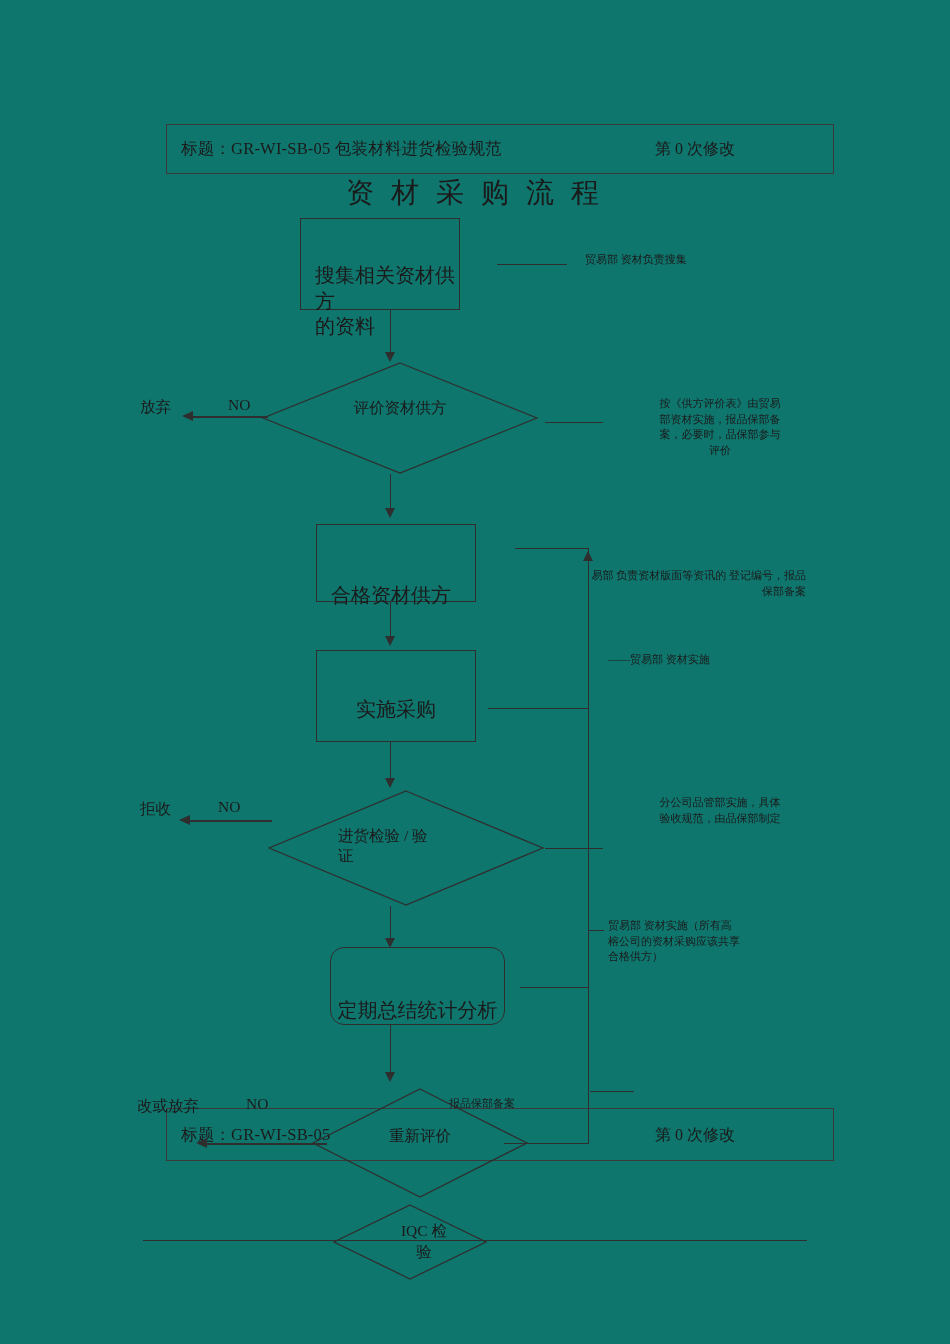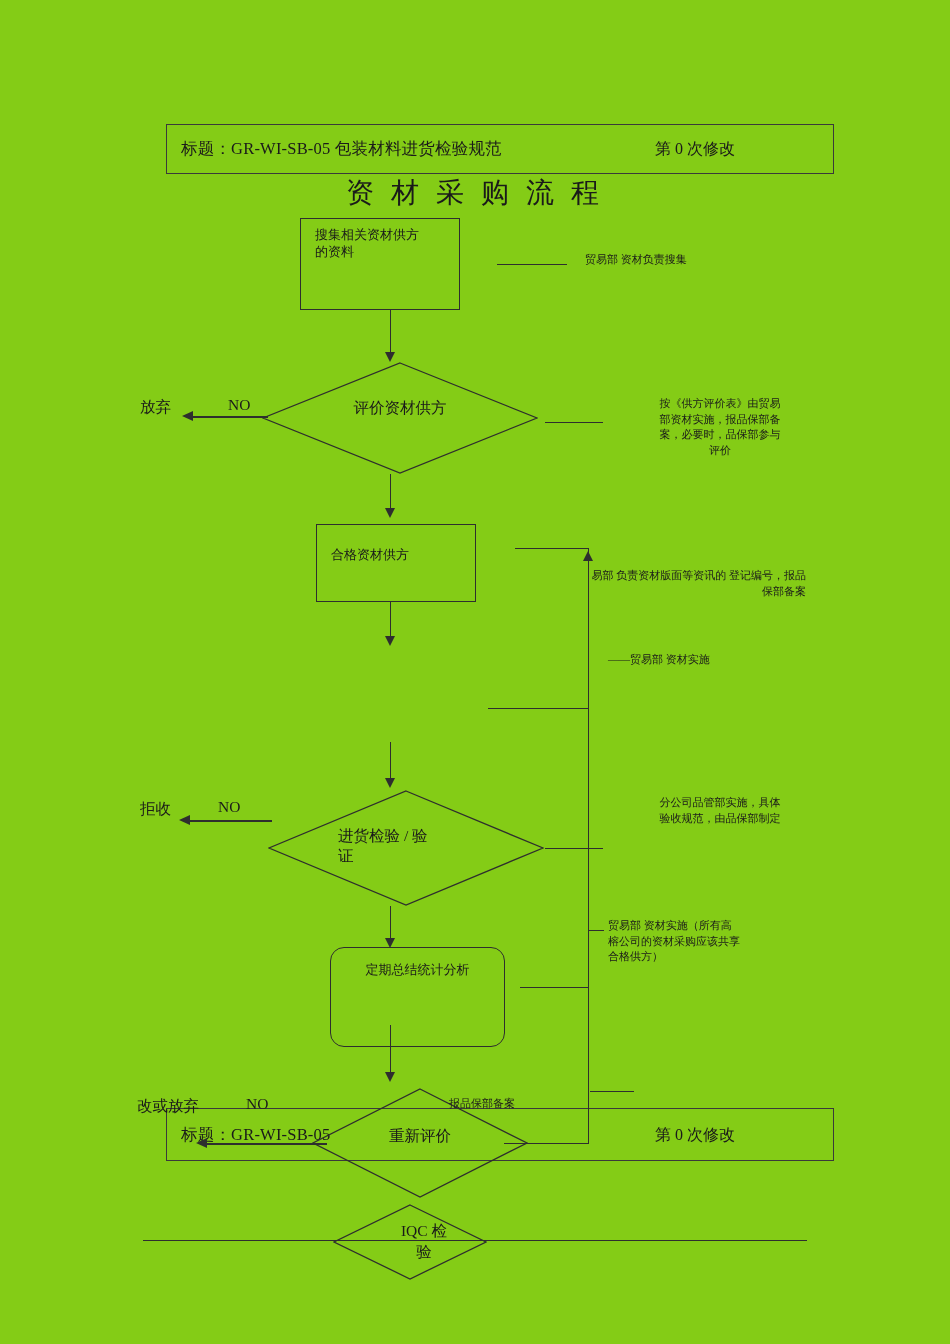--- a/index.html
+++ b/index.html
@@ -9,21 +9,21 @@
   }
   body {
     font-family: "Liberation Serif", "DejaVu Serif", serif;
     color: #1a1a1a;
   }
   #page {
     position: relative;
     width: 950px;
     height: 1344px;
     overflow: hidden;
-    background: #84cc16;
+    background: #0f766e;
   }
   .abs { position: absolute; }
 
   
   .header-box {
     border: 1px solid #3a3a3a;
     box-sizing: border-box;
     background: transparent;
   }
   .header-title-text {
@@ -56,23 +56,24 @@
   .proc-box {
     border: 1px solid #2e2e2e;
     box-sizing: border-box;
     background: transparent;
   }
   .proc-box.rounded { border-radius: 14px; }
   .proc-label {
     position: absolute;
     left: 0;
     right: 0;
-    font-size: 13px;
+    font-size: 20px;
     line-height: 1.28;
     white-space: pre-line;
+    margin-top: 36px;
   }
   .proc-label.tl { top: 8px; text-align: left; padding-left: 14px; }
   .proc-label.tc { top: 10px; text-align: center; }
 
   
   .diamond-wrap { }
   .diamond-svg { display: block; }
   .diamond-label {
     position: absolute;
     font-size: 15.5px;
@@ -180,20 +181,23 @@
 
   <div class="abs line-h" style="left:515px; top:548px; width:74px;"></div>
   <div class="abs arrow-up" style="left:583px; top:551px;"></div>
 
   <div class="abs note left" style="left:476px; top:568px; width:330px; text-align:right;">易部 负责资材版面等资讯的 登记编号，报品
 保部备案</div>
 
   <div class="abs line-v" style="left:390px; top:602px; height:40px;"></div>
   <div class="abs arrow-down" style="left:385px; top:636px;"></div>
 
+  <div class="abs proc-box" style="left:316px; top:650px; width:160px; height:92px;">
+    <div class="proc-label tc" style="top:10px;">实施采购</div>
+  </div>
 
   <div class="abs line-h" style="left:488px; top:708px; width:100px;"></div>
   <div class="abs note left" style="left:608px; top:652px; width:250px;">——贸易部 资材实施</div>
 
   <div class="abs line-v" style="left:390px; top:742px; height:42px;"></div>
   <div class="abs arrow-down" style="left:385px; top:778px;"></div>
 
   <div class="abs diamond-wrap" style="left:268px; top:790px; width:276px; height:116px;">
     <svg class="diamond-svg" width="276" height="116" viewBox="0 0 276 116">
       <polygon points="138,1 275,58 138,115 1,58" fill="none" stroke="#2e2e2e" stroke-width="1.3"></polygon>
@@ -207,21 +211,21 @@
   <div class="abs branch-label latin" style="left:218px; top:798px;">NO</div>
   <div class="abs branch-label" style="left:140px; top:799px;">拒收</div>
 
   <div class="abs line-h" style="left:545px; top:848px; width:58px;"></div>
   <div class="abs note center" style="left:606px; top:795px; width:228px;">分公司品管部实施，具体
 验收规范，由品保部制定</div>
 
   <div class="abs line-v" style="left:390px; top:906px; height:38px;"></div>
   <div class="abs arrow-down" style="left:385px; top:938px;"></div>
 
-  <div class="abs proc-box rounded" style="left:330px; top:947px; width:175px; height:100px;">
+  <div class="abs proc-box rounded" style="left:330px; top:947px; width:175px; height:78px;">
     <div class="proc-label tc" style="top:14px;">定期总结统计分析</div>
   </div>
 
   <div class="abs line-h" style="left:520px; top:987px; width:68px;"></div>
 
   <div class="abs line-h" style="left:588px; top:930px; width:16px;"></div>
   <div class="abs note left" style="left:608px; top:918px; width:238px;">贸易部 资材实施（所有高
 榕公司的资材采购应该共享
 合格供方）</div>
 

